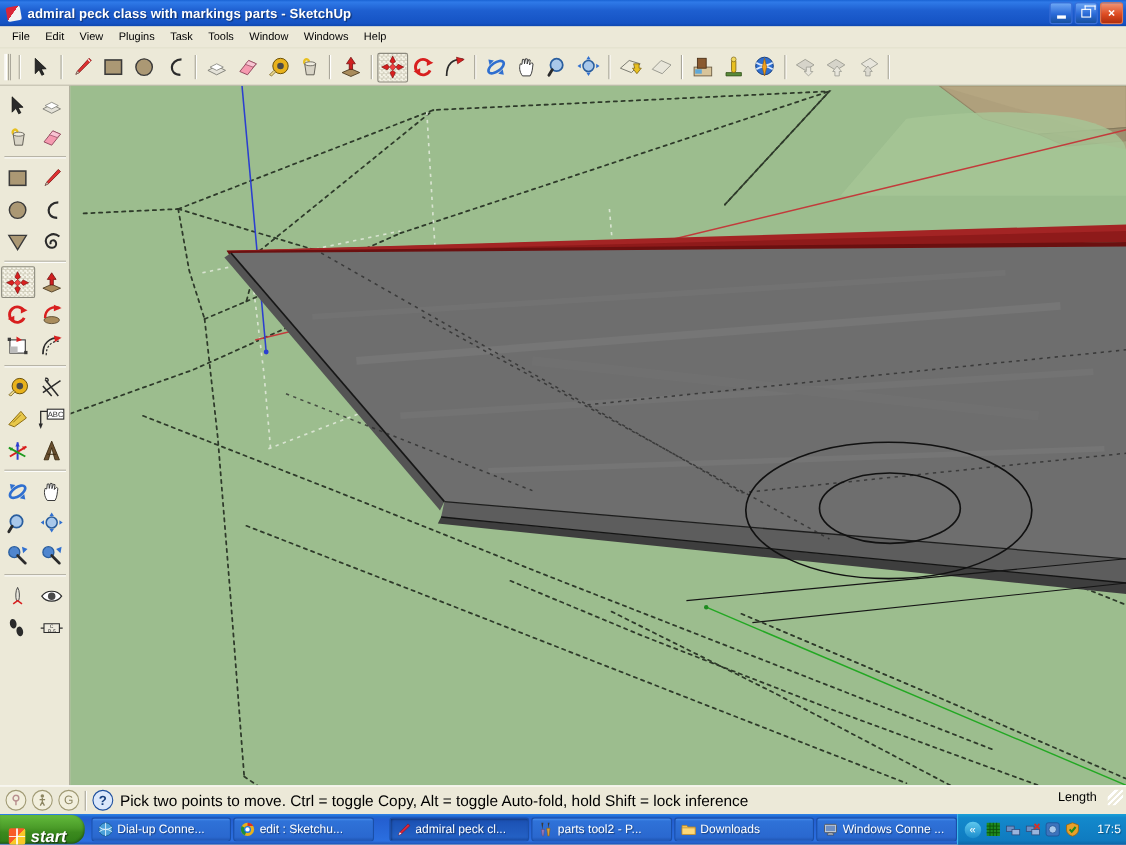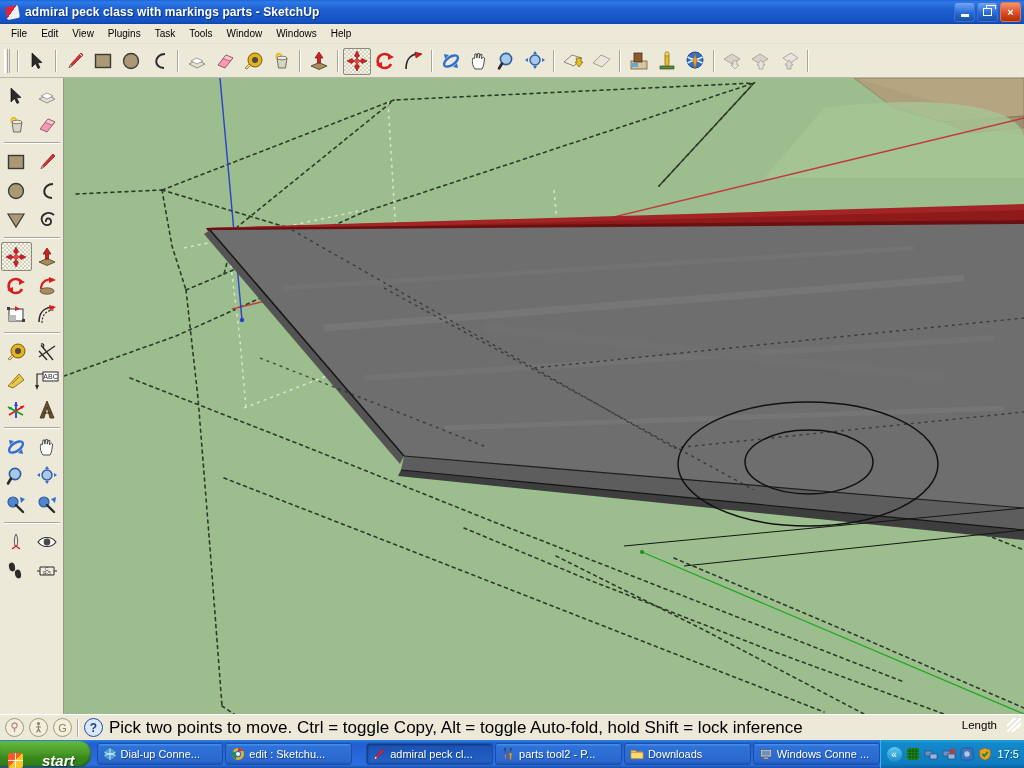--- a/index.html
+++ b/index.html
@@ -122,21 +122,21 @@
     font-size: 11px; color: #8c8560;
   }
   .sb-sep { width: 1px; height: 18px; margin: 0 5px;
             border-left: 1px solid #aaa79a; border-right: 1px solid #fff; flex: none; }
   .sb-help {
     width: 19px; height: 19px; border-radius: 50%;
     border: 1.6px solid #1d4f9e; background: #dbe8fb; color: #17407f;
     font-size: 12px; font-weight: bold; flex: none;
     display: flex; align-items: center; justify-content: center; margin-right: 6px;
   }
-  .sb-text { font-size: 17px; color: #000; white-space: nowrap; text-align: right; }
+  .sb-text { font-size: 14px; color: #000; white-space: nowrap; text-align: right; }
   .sb-right { position: absolute; right: 3px; top: 3px; display: flex; align-items: center; }
   .sb-len-label { font-size: 11.5px; color: #000; margin-right: 7px; padding-left: 28px; }
   .sb-len-box {
     width: 168px; height: 19px; background: #fffff0;
     border: 1px solid #9a9788; border-top-color: #7d7a6d; border-left-color: #7d7a6d;
     font-size: 11.5px; color: #000; padding: 1px 0 0 4px;
     font-family: "Liberation Sans", sans-serif;
   }
   .sb-grip {
     width: 14px; height: 14px; margin-left: 3px; flex: none;
@@ -149,21 +149,21 @@
   
   .taskbar {
     position: absolute; top: 740px; left: 0; width: 1024px; height: 28px;
     background: linear-gradient(to bottom, #2e84e8 0%, #1f66d0 9%, #245fd0 18%, #2b6fe0 88%, #1c4fae 100%);
     display: flex; align-items: center;
   }
   .start-btn {
     height: 26px; margin: 1px 0 1px 0; padding: 12px 16px 0 8px;
     background: linear-gradient(to bottom, #63ba3c 0%, #4a9b28 45%, #3b8a1e 60%, #2f7d18 100%);
     border-radius: 0 12px 12px 0;
-    display: flex; align-items: center; gap: 19px; flex: none;
+    display: flex; align-items: center; gap: 5px; flex: none;
     box-shadow: inset -1px -1px 2px rgba(0,0,0,.3);
   }
   .start-flag {
     width: 15px; height: 15px; flex: none;
     background:
       linear-gradient(135deg, #f85b28 0 50%, #f8c828 50% 100%);
     border-radius: 2px; position: relative; overflow: hidden;
   }
   .start-flag::before {
     content: ""; position: absolute; inset: 0;
@@ -197,21 +197,21 @@
     background: linear-gradient(to bottom, #18a0d8 0%, #1389cc 12%, #0f7bc0 85%, #0b64a6 100%);
     border-left: 1px solid #3ab7ea;
   }
   .tray-chev {
     width: 15px; height: 15px; border-radius: 50%;
     background: linear-gradient(to bottom, #5fc8ee, #1b8ccc);
     color: #fff; font-size: 10px; display: flex; align-items: center; justify-content: center;
     flex: none;
   }
   .tray-ico { width: 14px; height: 14px; border-radius: 2px; flex: none; }
-  .tray-clock { color: #fff; font-size: 11px; text-shadow: 1px 1px 1px rgba(0,0,0,.35); margin-left: 2px; }
+  .tray-clock { color: #fff; font-size: 11px; text-shadow: 1px 1px 1px rgba(0,0,0,.35); margin-left: 12px; }
 </style>
 </head>
 <body>
 
 <div id="app">
 
   <div class="titlebar">
     <div class="title-icon">
       <div class="pencil"></div>
     </div>

